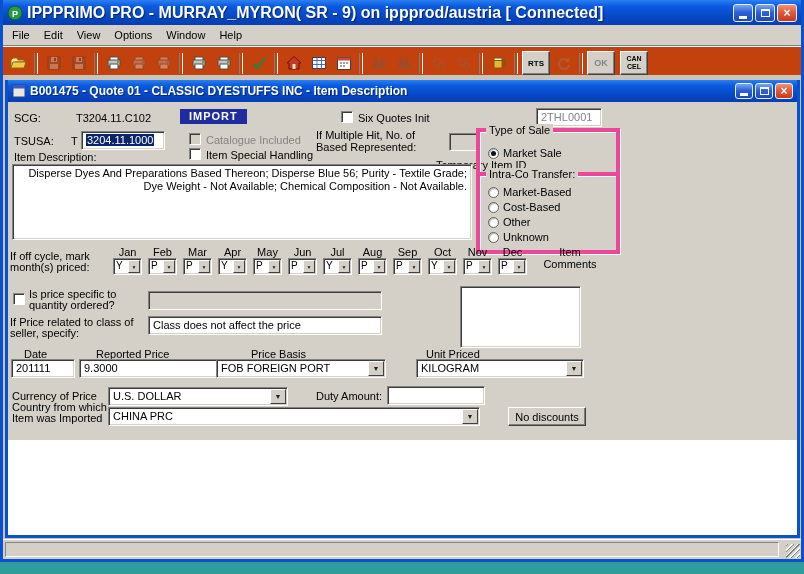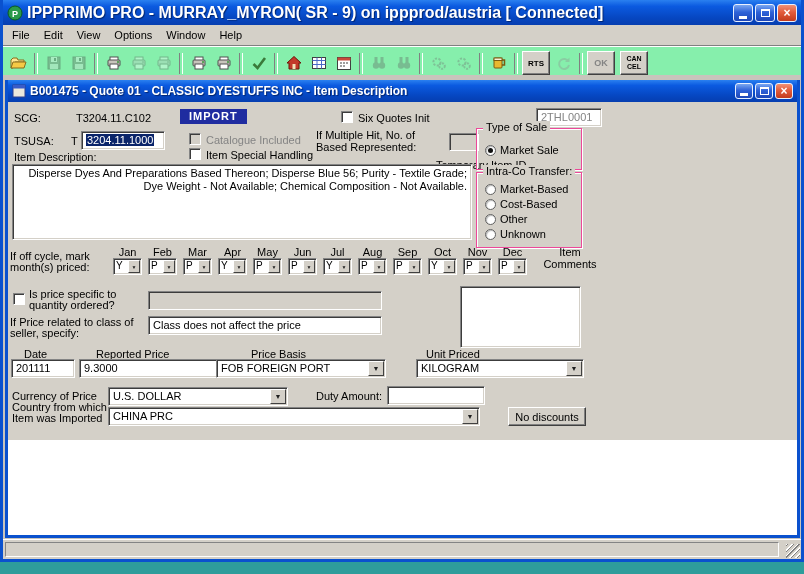--- a/index.html
+++ b/index.html
@@ -19,21 +19,21 @@
     align-items:center; justify-content:center; border:1px solid #E8F0FF; box-sizing:border-box;
     font-size:12px; font-weight:bold; line-height:1; }
   .tb-btn.blue { background:linear-gradient(180deg,#7AA7F0,#2E62D8 45%,#1D47B8); }
   .tb-btn.red  { background:linear-gradient(180deg,#F09276,#E25C3C 45%,#C33B1C); }
   .glyph-min { width:8px; height:3px; background:#fff; margin-top:9px; }
   .glyph-max { width:9px; height:8px; border:1px solid #fff; border-top:2px solid #fff; box-sizing:border-box; }
 
   .menubar { height:20px; display:flex; align-items:center; background:#D4D0C8;
     border-bottom:1px solid #808080; padding-left:2px; }
   .menu-item { padding:2px 7px; }
-  .toolbar { height:30px; display:flex; align-items:center; background:#86efac;
+  .toolbar { height:30px; display:flex; align-items:center; background:#c2410c;
     border-top:1px solid #fff; border-bottom:1px solid #808080; padding:1px 3px; }
   .toolbar-icons { display:flex; align-items:center; }
   .tool-btn { width:25px; height:25px; display:flex; align-items:center; justify-content:center; }
   .tool-btn.disabled svg { opacity:.35; filter:grayscale(100%); }
   .tool-sep { width:2px; height:21px; margin:0 3px; border-left:1px solid #808080; border-right:1px solid #fff; }
   .tool-text-btn { height:22px; min-width:26px; margin:0 1px; display:flex; flex-direction:column;
     align-items:center; justify-content:center; font-size:9px; font-weight:bold; }
   .raised { background:#D4D0C8; border-top:1px solid #fff; border-left:1px solid #fff;
     border-bottom:1px solid #404040; border-right:1px solid #404040;
     box-shadow: inset -1px -1px 0 #808080; }
@@ -65,21 +65,21 @@
   .combo-base { display:flex; box-sizing:border-box; align-items:stretch; }
   .combo { position:absolute; height:19px; }
   .combo-val { flex:1; padding:2px 4px; font-size:11px; white-space:nowrap; overflow:hidden; }
   .combo-btn { width:16px; margin:1px; background:#D4D0C8; border-top:1px solid #fff; border-left:1px solid #fff;
     border-bottom:1px solid #404040; border-right:1px solid #404040; box-sizing:border-box;
     display:flex; align-items:center; justify-content:center; font-size:7px; color:#202020; }
   .checkbox { position:absolute; width:12px; height:12px; box-sizing:border-box; background:#fff;
     border-top:1px solid #848484; border-left:1px solid #848484;
     border-bottom:1px solid #fff; border-right:1px solid #fff; box-shadow: inset 1px 1px 0 #3C3C3C; }
   .checkbox.disabled { background:#D4D0C8; }
-  .groupbox { position:absolute; border:1px solid #ec4899; box-shadow: inset 1px 1px 0 #fff, 1px 1px 0 #fff; }
+  .groupbox { position:absolute; border:4px solid #ec4899; box-shadow: inset 1px 1px 0 #fff, 1px 1px 0 #fff; padding-left: 32px; }
   .groupbox-label { position:absolute; top:-8px; left:6px; background:#D4D0C8; padding:0 3px; white-space:nowrap; }
   .radio-row { position:absolute; display:flex; align-items:center; gap:4px; }
   .radio { width:11px; height:11px; box-sizing:border-box; border-radius:50%; background:#fff;
     border:1px solid #606060; box-shadow: inset 1px 1px 1px #B8B8B8; position:relative; flex:0 0 auto; }
   .radio.checked::after { content:""; position:absolute; left:2px; top:2px; width:5px; height:5px;
     border-radius:50%; background:#101010; }
   .radio-label { white-space:nowrap; }
   .month-col { position:absolute; top:144px; width:29px; text-align:center; }
   .month-label { font-size:11px; height:12px; }
   .month-combo { height:17px; width:29px; }

